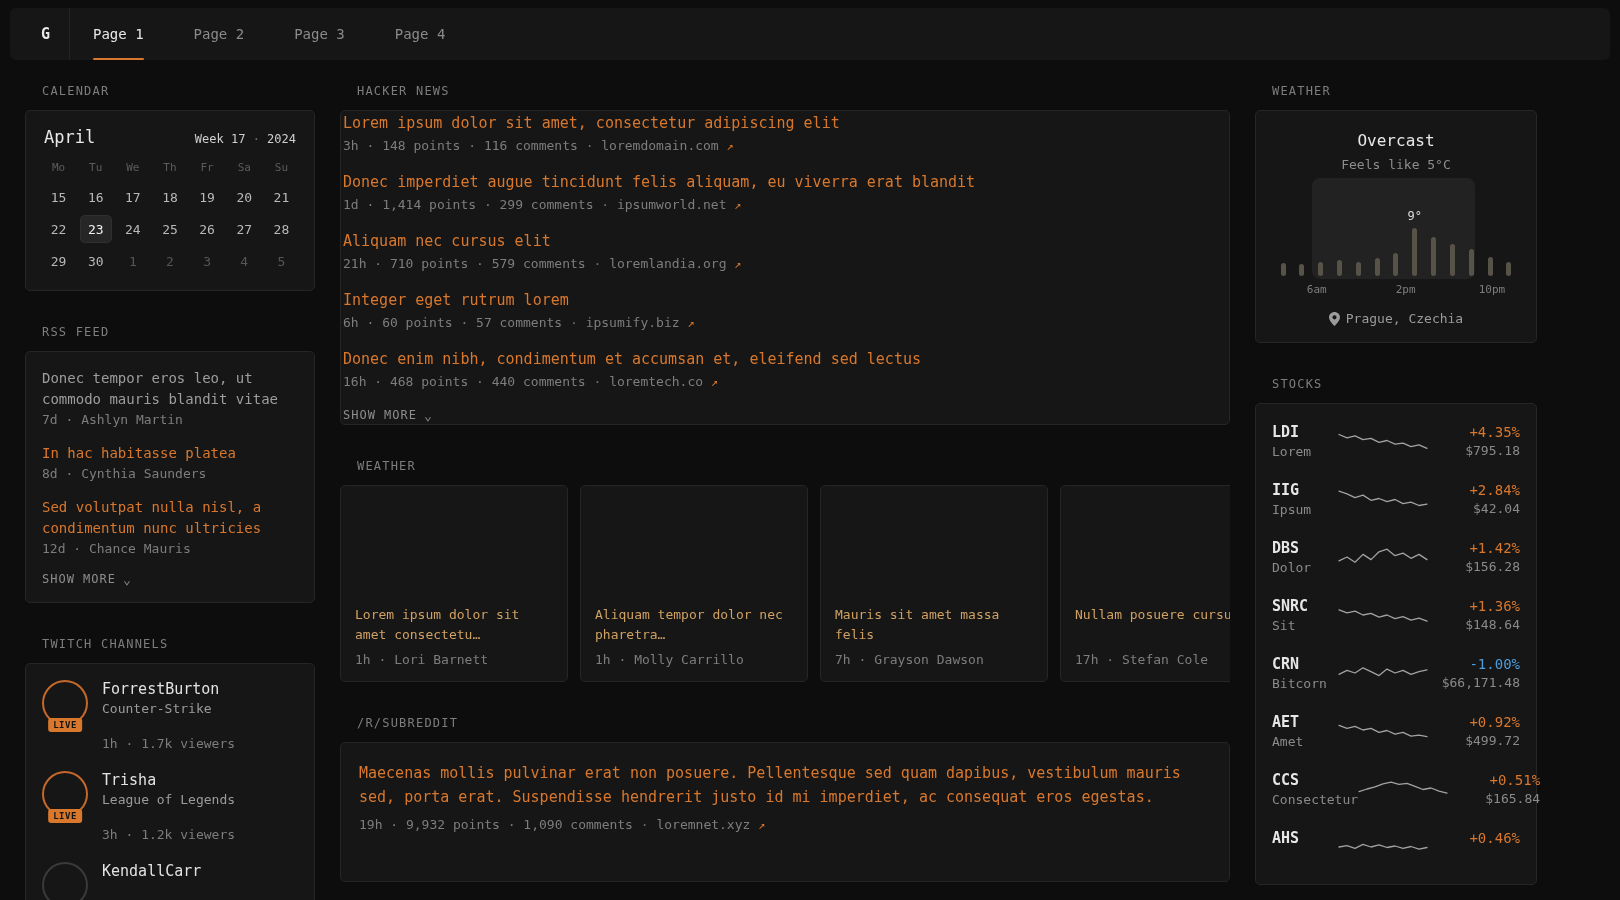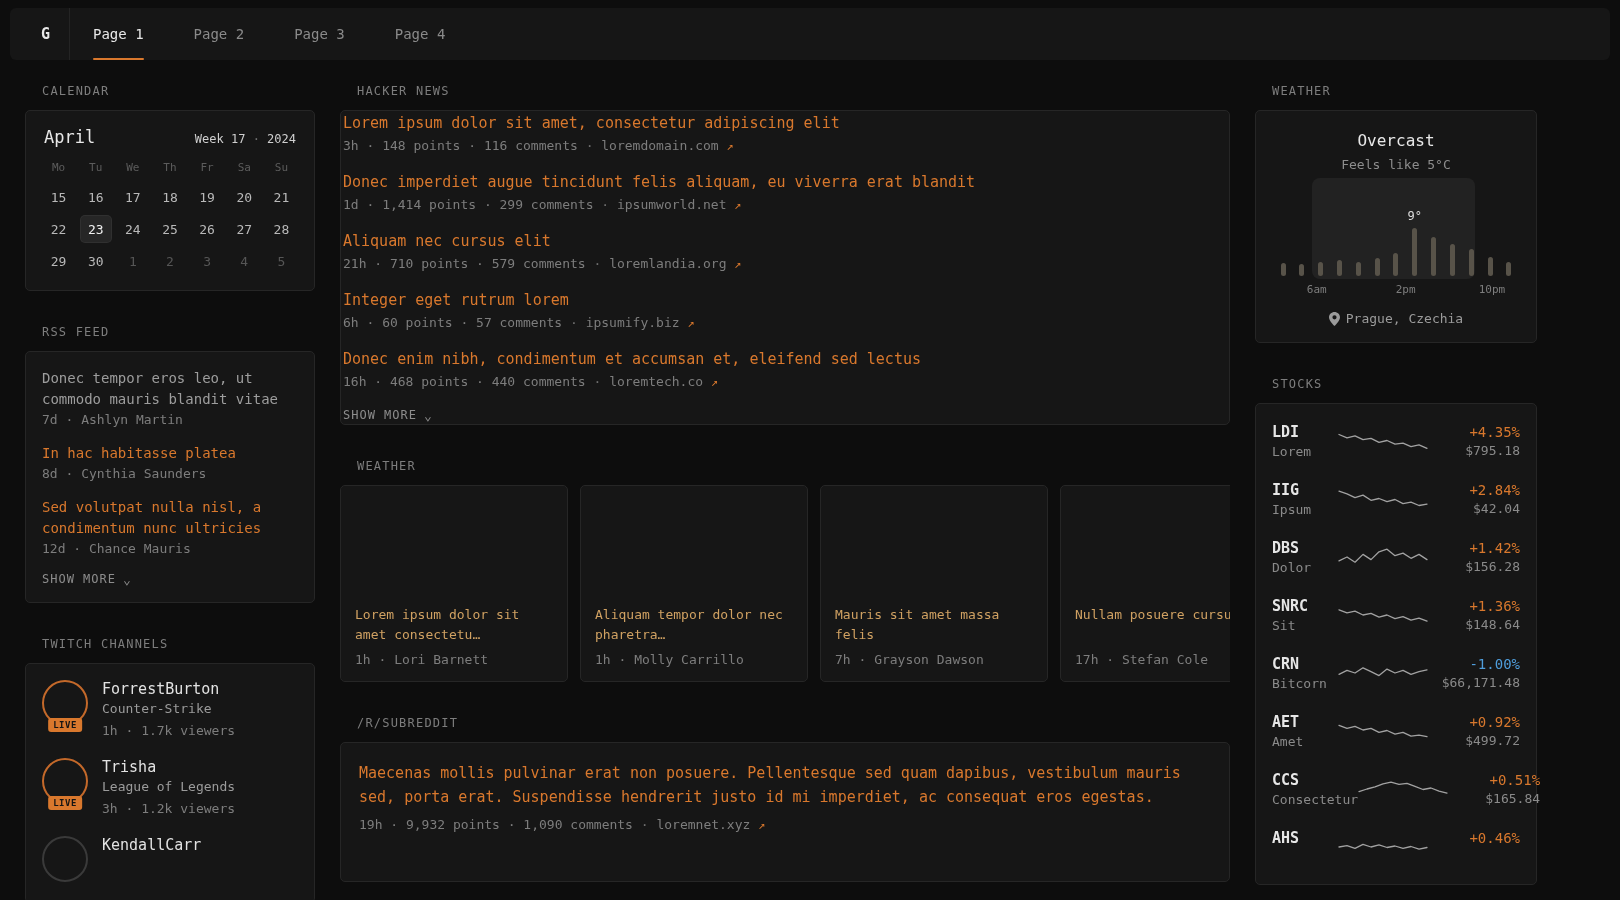--- a/index.html
+++ b/index.html
@@ -61,21 +61,21 @@
   
   .twitch-card{padding:16px;}
   .tw-item{display:flex;gap:14px;align-items:flex-start;margin-bottom:20px;}
   .tw-item:last-child{margin-bottom:4px;}
   .avatar{width:46px;height:46px;border-radius:50%;position:relative;flex:none;border:2px solid #3a3a3a;}
   .tw-item.live .avatar{border-color:#c4692a;}
   .live-badge{display:none;position:absolute;left:50%;transform:translateX(-50%);bottom:-8px;background:var(--accent);color:#141414;font-size:9px;font-weight:bold;letter-spacing:.5px;padding:2px 5px;border-radius:3px;}
   .tw-item.live .live-badge{display:block;}
   .tw-name{font-size:15px;color:#e2e2e2;}
   .tw-game{font-size:13px;color:#9b9b9b;margin-top:3px;}
-  .tw-meta{font-size:13px;color:#7d7d7d;margin-top:7px;}
+  .tw-meta{font-size:13px;color:#7d7d7d;margin-top:20px;}
 
   
   .hn-card{padding:2px;}
   .hn-item{margin-bottom:19px;}
   .hn-title{font-size:15px;color:var(--accent);line-height:1.4;}
   .hn-meta{font-size:13px;color:#7d7d7d;margin-top:4px;}
   .arrow{color:var(--accent);font-size:12px;}
   .sr-card{padding:18px;height:140px;overflow:hidden;}
   .sr-title{font-size:15px;color:var(--accent);line-height:1.6;}
   .sr-meta{font-size:13px;color:#7d7d7d;margin-top:8px;}

